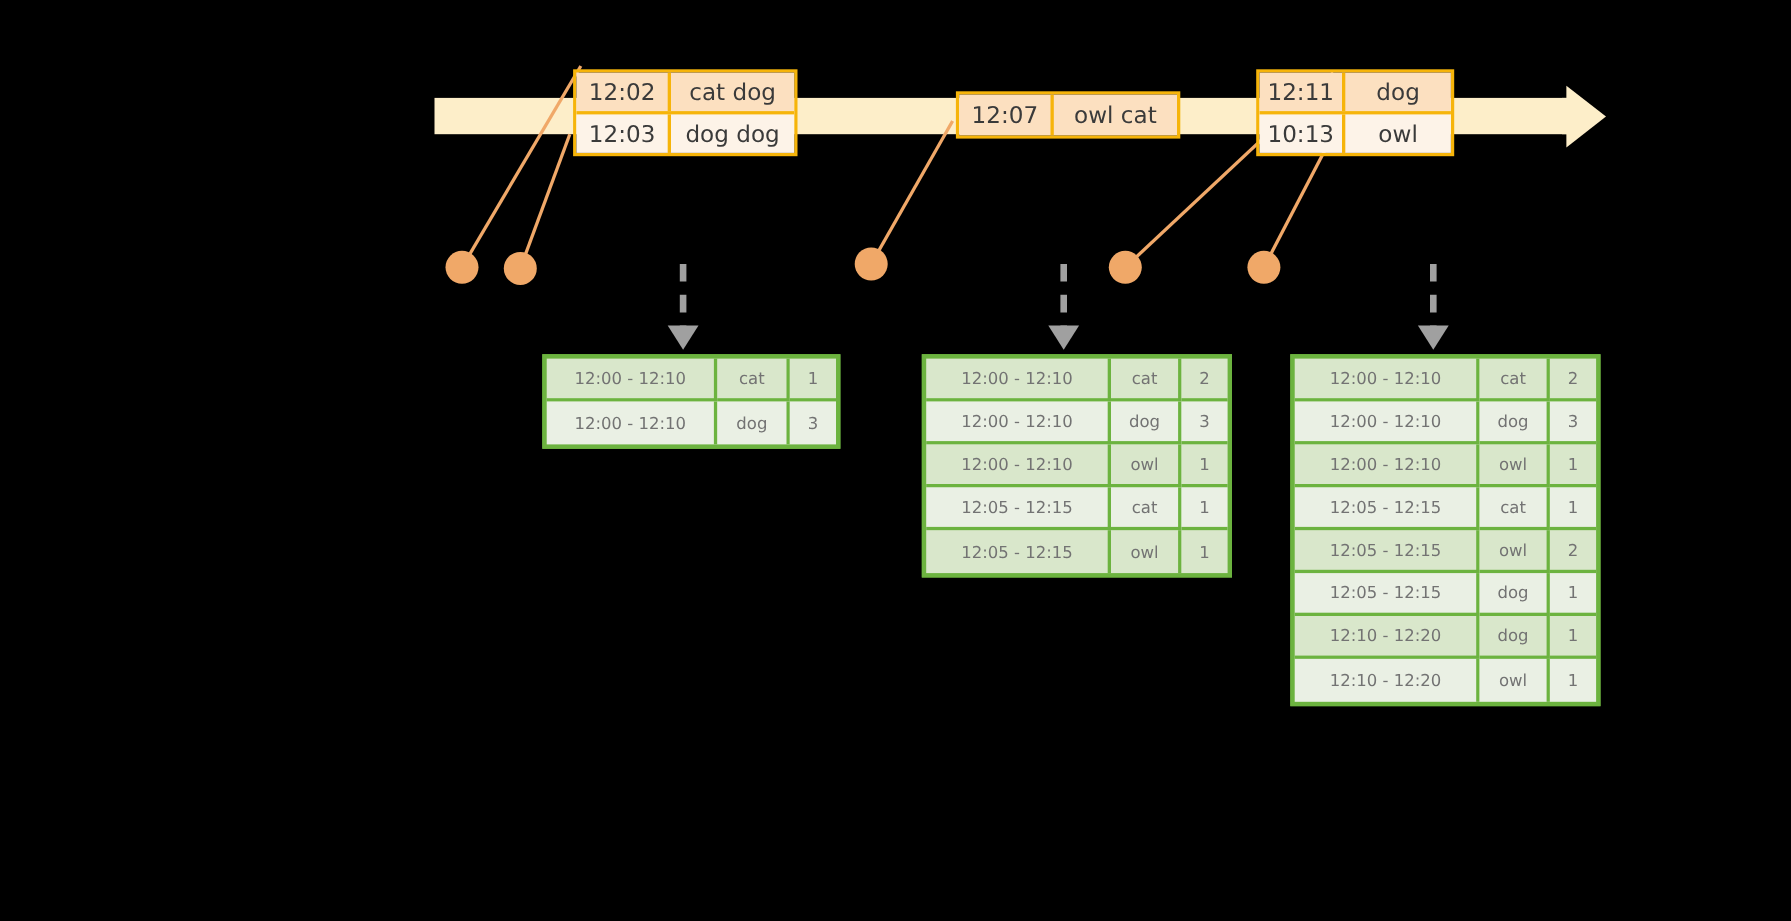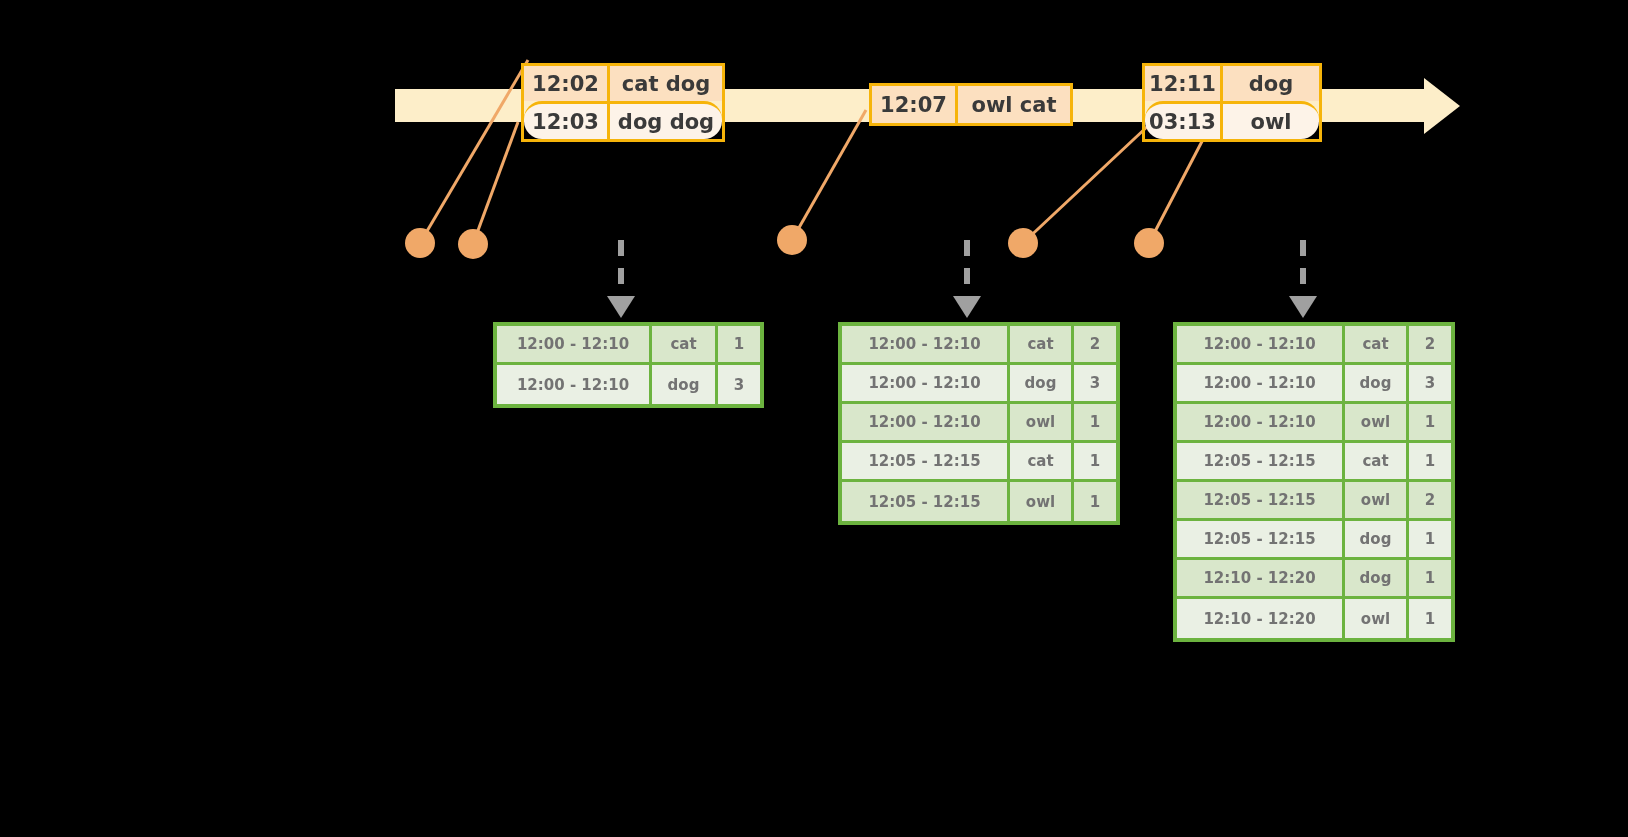--- a/index.html
+++ b/index.html
@@ -1,30 +1,30 @@
 <!DOCTYPE html>
 <html><head>
 <meta charset="utf-8">
 <style>
   html,body{margin:0;padding:0;background:#000;}
   #stage{position:relative;width:1628px;height:837px;background:#000;overflow:hidden;
-         font-family:"DejaVu Sans","Liberation Sans",sans-serif;font-weight:bold;}
+         font-family:"DejaVu Sans","Liberation Sans",sans-serif;}
 
   
   .tl-bar{position:absolute;left:395px;top:89px;width:1040px;height:33px;background:#fdeec9;}
   .tl-arrow{position:absolute;left:1424px;top:78px;width:0;height:0;
             border-top:28px solid transparent;border-bottom:28px solid transparent;
             border-left:36px solid #fdeec9;}
   .tl-arrow-stem{position:absolute;left:1420px;top:89px;width:16px;height:33px;background:#fdeec9;}
 
   
   .evbox{position:absolute;border:3px solid #f6b40a;box-sizing:border-box;
          display:flex;flex-direction:column;}
   .evrow{display:flex;flex:1 1 0;}
-  .evrow + .evrow{border-top:3px solid #f6b40a;border-radius:18px;}
+  .evrow + .evrow{border-top:3px solid #f6b40a;}
   .ev-time{display:flex;align-items:center;justify-content:center;
            width:86px;box-sizing:border-box;border-right:3px solid #f6b40a;
            font-size:21px;color:#3a3a3a;}
   .ev-words{display:flex;align-items:center;justify-content:center;
             flex:1 1 auto;font-size:21px;color:#3a3a3a;}
   .shade-dark{background:#fce0c0;}
   .shade-light{background:#fdf3e8;}
 
   #evbox1{left:521px;top:63px;width:204px;height:79px;}
   #evbox2{left:869px;top:83px;width:204px;height:43px;justify-content:center;}
@@ -105,21 +105,21 @@
       <div class="ev-words">owl cat</div>
     </div>
   </div>
 
   <div class="evbox" id="evbox3">
     <div class="evrow shade-dark">
       <div class="ev-time">12:11</div>
       <div class="ev-words">dog</div>
     </div>
     <div class="evrow shade-light">
-      <div class="ev-time">03:13</div>
+      <div class="ev-time">10:13</div>
       <div class="ev-words">owl</div>
     </div>
   </div>
 
   <div class="rtable" id="rtable1">
       <div class="rrow r-dark">
         <div class="rc c-win">12:00 - 12:10</div>
         <div class="rc c-word">cat</div>
         <div class="rc c-cnt">1</div>
       </div>

